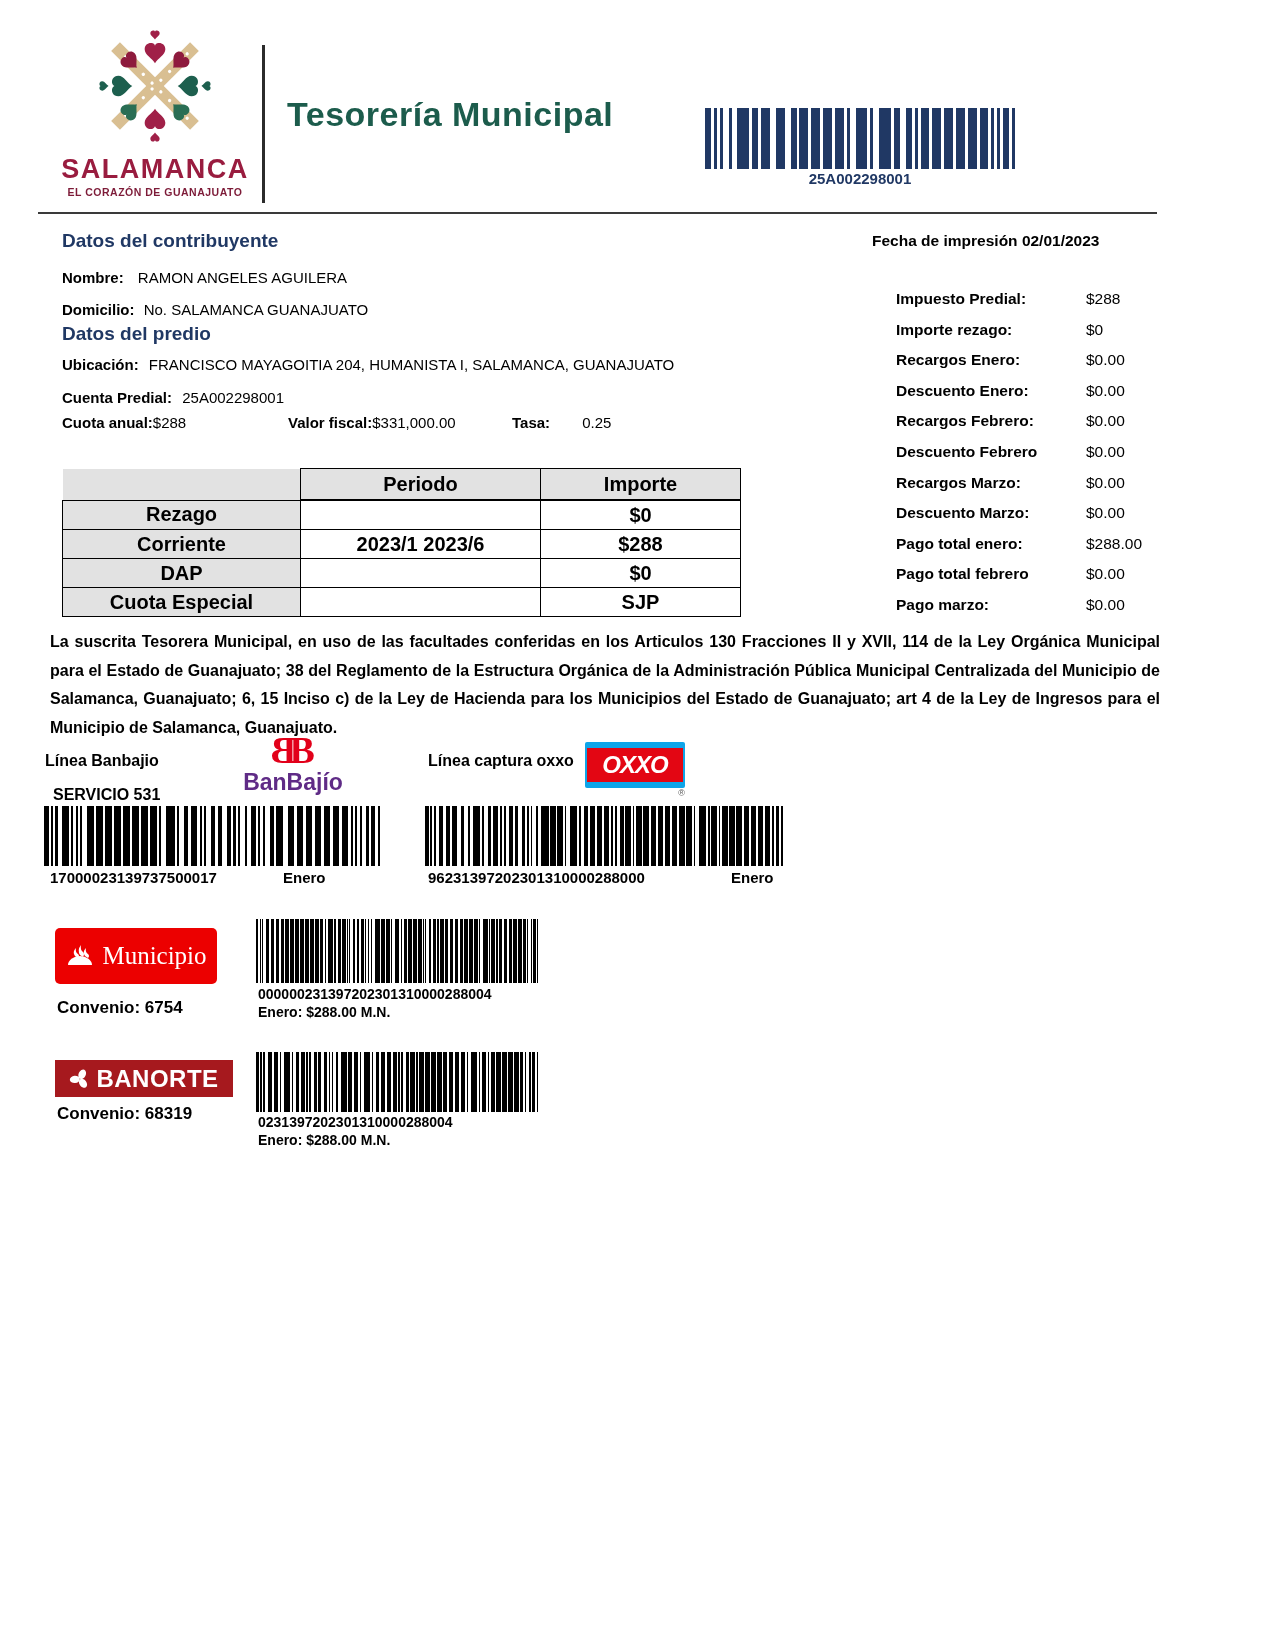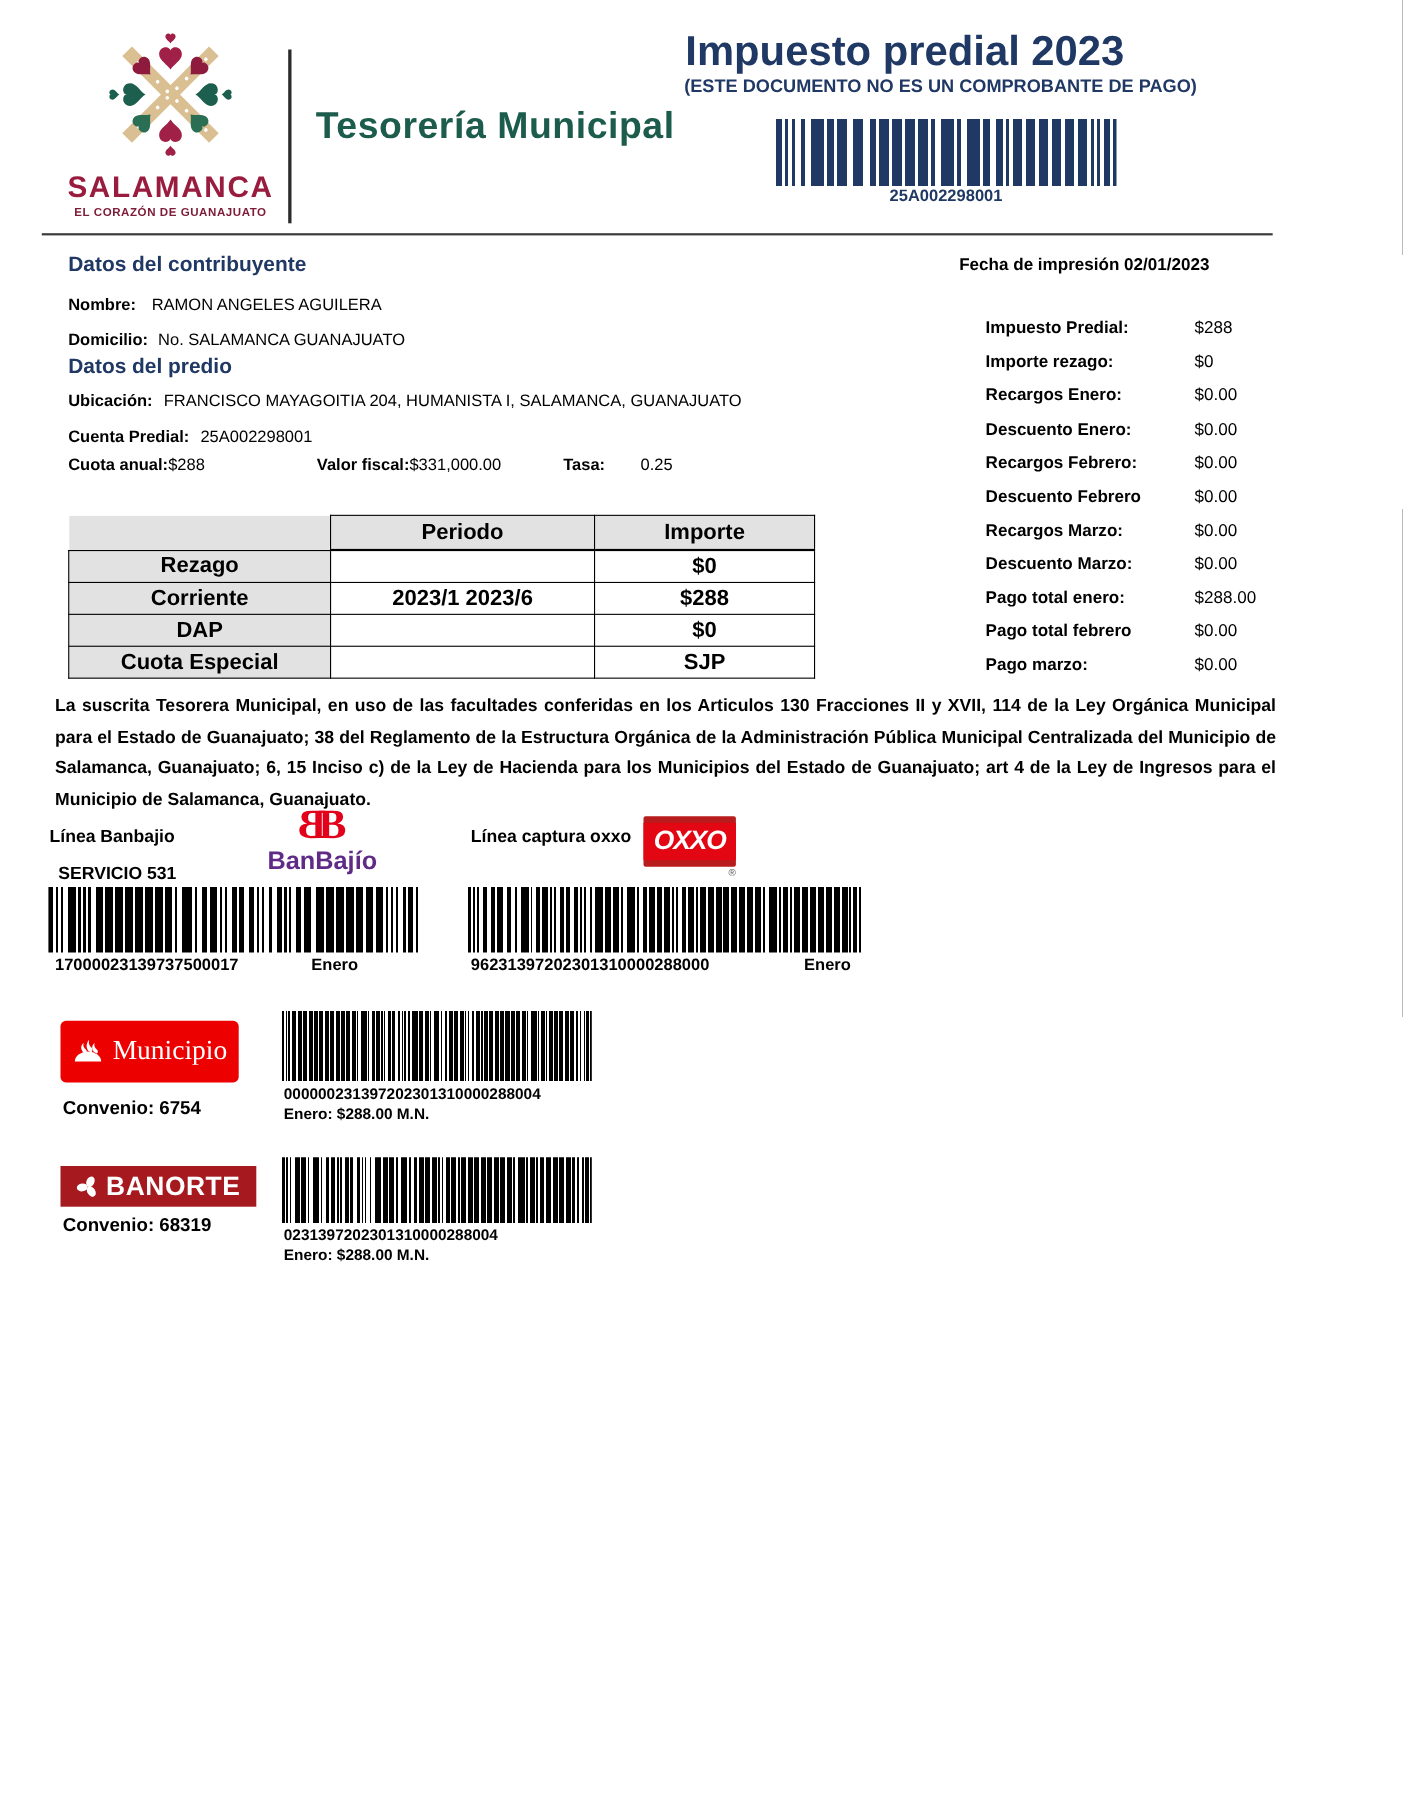--- a/index.html
+++ b/index.html
@@ -34,21 +34,21 @@
   .legal{font-size:16px;font-weight:bold;line-height:28.5px;text-align:justify;}
   
   .paylbl{font-size:16px;font-weight:bold;}
   .bc-num{font-size:15px;font-weight:bold;}
   .bc-num-sm{font-size:14px;font-weight:bold;}
   .convenio{font-size:17px;font-weight:bold;}
   .banbajio-box{width:130px;text-align:center;}
   .bb-icon{font-size:38px;font-weight:bold;color:#e2001a;line-height:34px;font-family:"Liberation Serif","DejaVu Serif",serif;}
   .bb-icon .m{display:inline-block;transform:scaleX(-1);margin-right:-7px;}
   .bb-word{font-size:23px;font-weight:bold;color:#5f2b86;margin-top:2px;}
-  .oxxo-box{width:84px;height:46px;background:#b91c1c;display:flex;align-items:center;justify-content:center;border-radius:2px;}
+  .oxxo-box{width:100px;height:46px;background:#0ea5e9;display:flex;align-items:center;justify-content:center;border-radius:2px;}
   .oxxo-inner{width:96px;height:34px;background:#e30613;display:flex;align-items:center;justify-content:center;}
   .oxxo-word{color:#fff;font-weight:bold;font-style:italic;font-size:24px;letter-spacing:-1px;}
   .oxxo-reg{font-size:9px;color:#555;}
   .santander-box{width:162px;height:56px;background:#ec0000;border-radius:5px;display:flex;align-items:center;justify-content:center;gap:7px;}
   .santander-word{color:#fff;font-size:25px;font-family:"Liberation Serif","DejaVu Serif",serif;}
   .banorte-box{width:178px;height:37px;background:#a6191e;display:flex;align-items:center;justify-content:center;gap:5px;}
   .banorte-word{color:#fff;font-size:24px;font-weight:bold;letter-spacing:.5px;}
   .bc{display:block;}
 </style>
 </head>
@@ -124,22 +124,20 @@
         </g>
       </svg>
     </div>
     <div class="salamanca-name">SALAMANCA</div>
     <div class="salamanca-tag">EL CORAZÓN DE GUANAJUATO</div>
   </div>
 
   <div class="abs vdiv" style="left:262px;top:45px;height:158px;"></div>
   <div class="abs dept" style="left:287px;top:95px;">Tesorería Municipal</div>
 
-  <div class="abs doc-title" style="left:623px;top:26px;">Impuesto predial 2023</div>
-  <div class="abs doc-sub" style="left:622px;top:70px;">(ESTE DOCUMENTO NO ES UN COMPROBANTE DE PAGO)</div>
 
   <div class="abs bc" style="left:705px;top:108px;width:310px;height:61px;"><svg viewBox="0 0 105 10" preserveAspectRatio="none" width="100%" height="100%" shape-rendering="crispEdges" fill="#203864">
         <rect x="0" y="0" width="2" height="10"></rect>
         <rect x="3" y="0" width="1" height="10"></rect>
         <rect x="5" y="0" width="1" height="10"></rect>
         <rect x="8" y="0" width="1" height="10"></rect>
         <rect x="11" y="0" width="4" height="10"></rect>
         <rect x="16" y="0" width="2" height="10"></rect>
         <rect x="19" y="0" width="3" height="10"></rect>
         <rect x="24" y="0" width="3" height="10"></rect>

